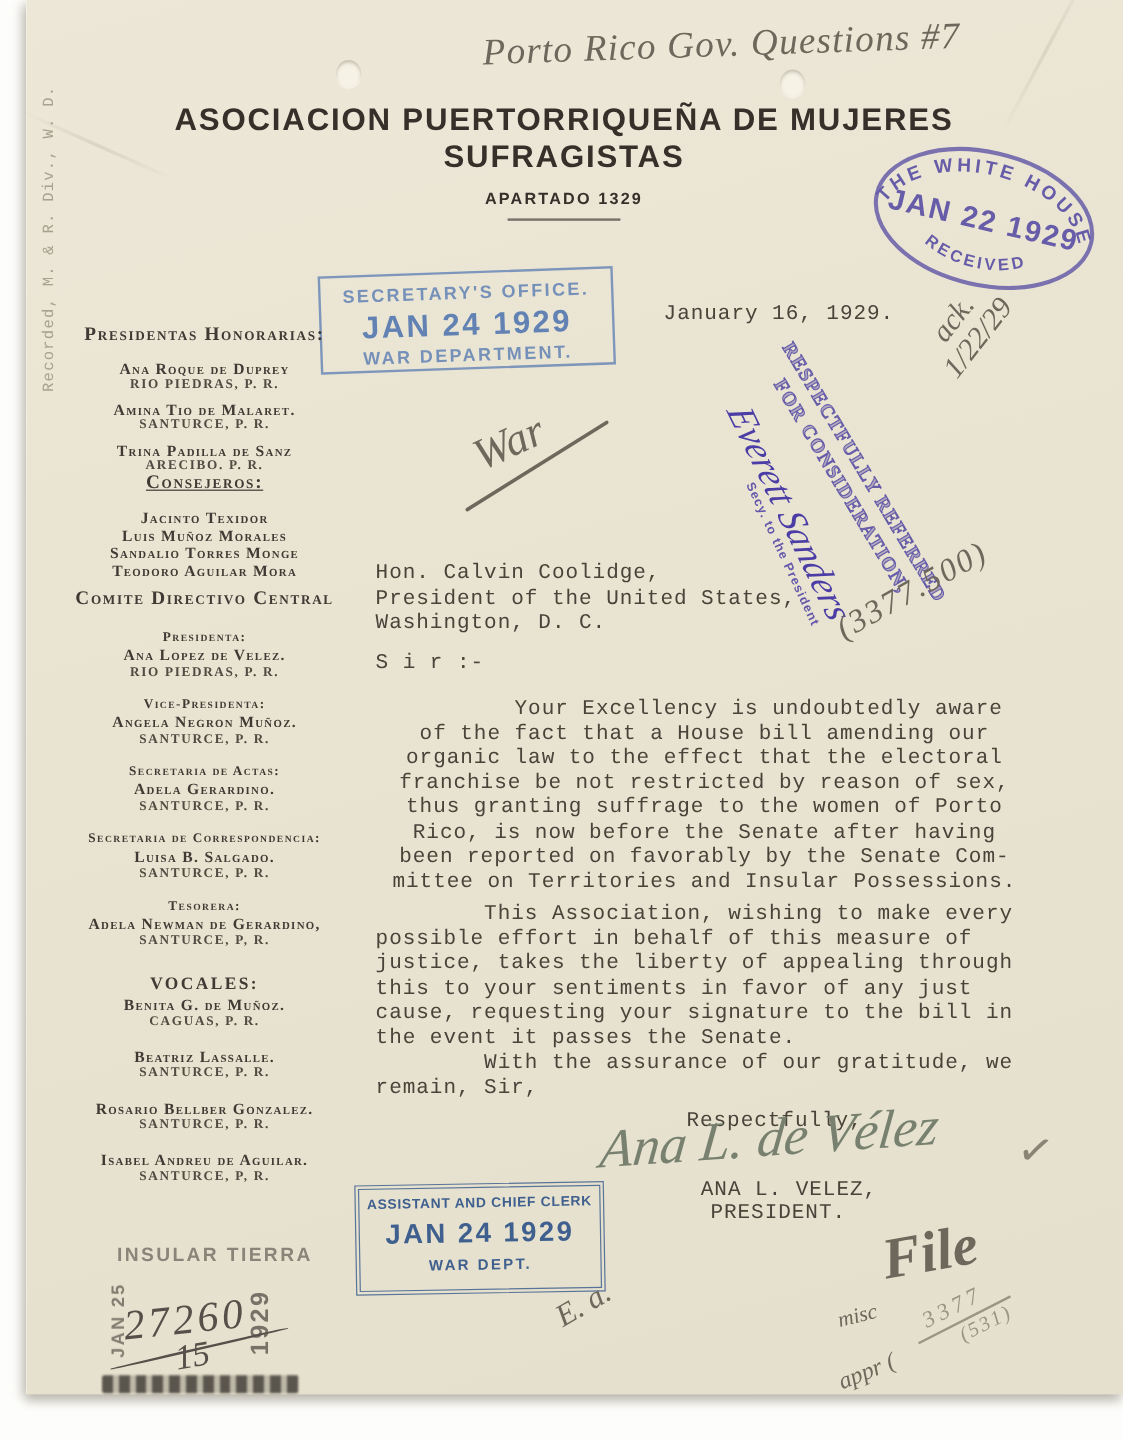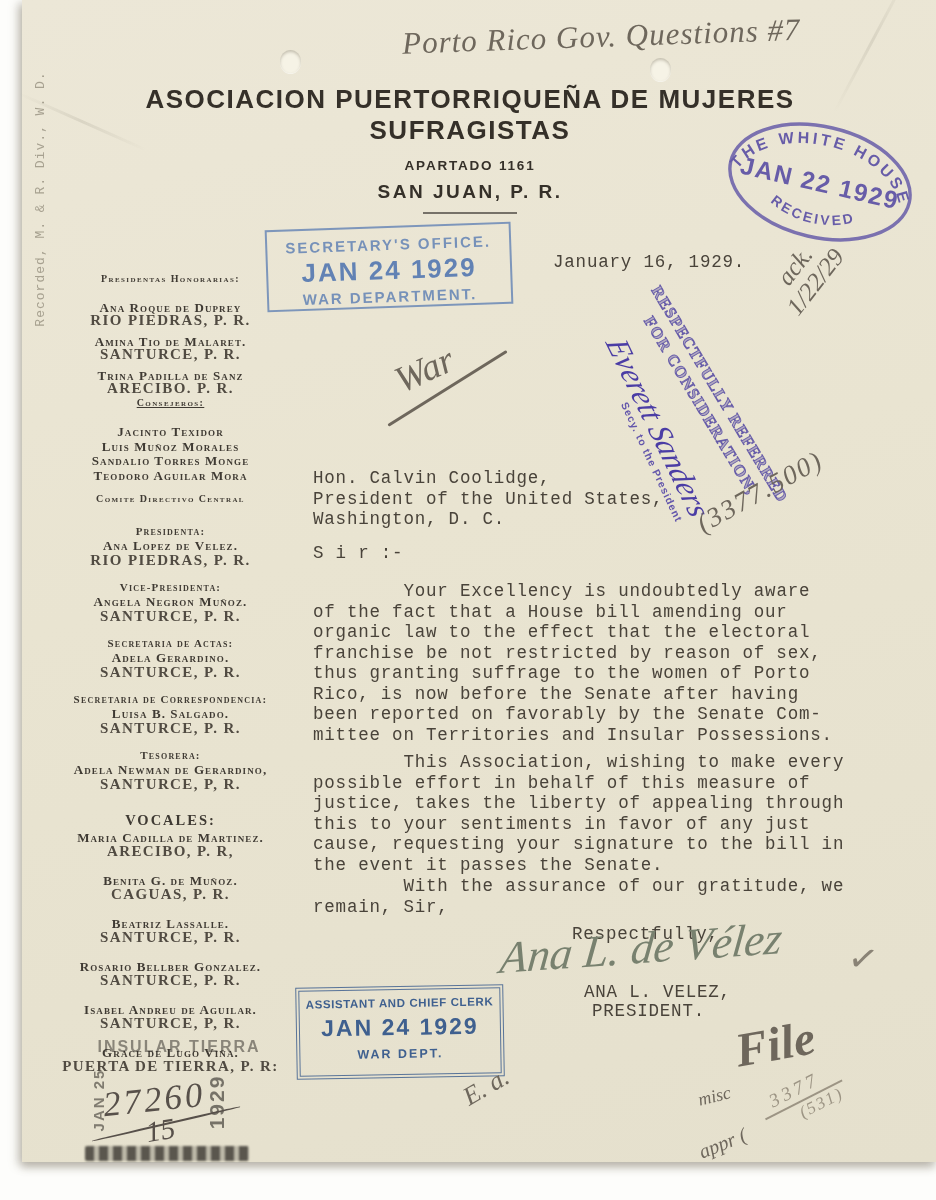--- a/index.html
+++ b/index.html
@@ -22,24 +22,24 @@
       font-size:17.5px;letter-spacing:.8px;line-height:20.5px;white-space:pre-wrap;}
   
   .letterhead{left:98px;top:84px;width:700px;text-align:center;color:#353029;}
   .lh-org{font-size:26px;font-weight:bold;letter-spacing:1.5px;}
   .lh-apartado{font-size:13.5px;font-weight:bold;letter-spacing:1.8px;margin-top:12px;}
   .lh-city{font-size:19px;font-weight:bold;letter-spacing:2.5px;margin-top:8px;}
   .lh-rule{width:94px;height:2px;background:#45403a;opacity:.7;margin:9px auto 0;}
   
   .sb{width:225px;text-align:center;color:var(--sidebar-ink);
       font-family:"Liberation Serif",serif;font-variant:small-caps;}
-  .sb-h{font-size:10px;letter-spacing:1.4px;line-height:13px;font-weight:bold;}
+  .sb-h{font-size:16px;letter-spacing:1.4px;line-height:13px;font-weight:bold;}
   .sb-h-big{font-size:14.5px;letter-spacing:2px;line-height:16px;font-weight:bold;font-variant:normal;}
   .sb-name{font-size:13px;letter-spacing:1.1px;line-height:14px;font-weight:bold;}
-  .sb-place{font-size:15px;letter-spacing:1.4px;line-height:11px;font-weight:bold;font-variant:normal;color:#514b42;}
+  .sb-place{font-size:11px;letter-spacing:1.4px;line-height:11px;font-weight:bold;font-variant:normal;color:#514b42;}
   .sb-role{font-size:11px;letter-spacing:1.2px;line-height:13px;font-weight:bold;}
   .sb-person{margin-bottom:9px;}
   .sb-adv{line-height:14.5px;font-family:Liberation Serif, serif;}
   .sb-off{margin-bottom:15px;}
   .sb-off .sb-name{line-height:16px;}
   .sb-off .sb-place{line-height:12px;}
   .sb-mem{margin-bottom:16px;}
   .sb-mem .sb-name{line-height:15px;}
   .sb-mem .sb-place{line-height:12px;}
   
@@ -112,22 +112,21 @@
     <div class="crease" style="left:770px;top:40px;width:160px;height:3px;transform:rotate(-62deg);"></div>
     <div class="hole" style="left:258px;top:50px;"></div>
     <div class="hole" style="left:628px;top:58px;"></div>
 
     <div class="abs side-note">Recorded, M. &amp; R. Div., W. D.</div>
 
     <div class="abs hand top-note">Porto Rico Gov. Questions #7</div>
 
     <header class="abs letterhead">
       <div class="lh-org">ASOCIACION PUERTORRIQUEÑA DE MUJERES SUFRAGISTAS</div>
-      <div class="lh-apartado">APARTADO 1161</div>
-      <div class="lh-city">SAN JUAN, P. R.</div>
+      <div class="lh-apartado">APARTADO 1329</div>
       <div class="lh-rule"></div>
     </header>
 
     <svg class="abs wh-stamp" viewBox="0 0 184 116">
       <ellipse cx="92" cy="58" rx="86" ry="52" fill="none" stroke="#5c51a5" stroke-width="3.2" opacity=".85"></ellipse>
       <path id="whTop" d="M 14 64 A 80 52 0 0 1 170 64" fill="none"></path>
       <path id="whBot" d="M 24 56 A 70 54 0 0 0 160 56" fill="none"></path>
       <text font-size="15" letter-spacing="3">
         <textPath href="#whTop" startOffset="50%" text-anchor="middle">THE WHITE HOUSE</textPath>
       </text>
@@ -212,52 +211,44 @@
         <div class="sb-off">
           <div class="sb-role">Tesorera:</div>
           <div class="sb-name">Adela Newman de Gerardino,</div>
           <div class="sb-place">SANTURCE, P, R.</div>
         </div>
       </div>
 
       <div class="abs sb" style="left:36px;top:812px;">
         <div class="sb-h-big" style="margin-bottom:2px;">VOCALES:</div>
         <div class="sb-mem">
-          <div class="sb-name">Maria Cadilla de Martinez.</div>
-          <div class="sb-place">ARECIBO, P. R,</div>
-        </div>
-        <div class="sb-mem">
           <div class="sb-name">Benita G. de Muñoz.</div>
           <div class="sb-place">CAGUAS, P. R.</div>
         </div>
         <div class="sb-mem">
           <div class="sb-name">Beatriz Lassalle.</div>
           <div class="sb-place">SANTURCE, P. R.</div>
         </div>
         <div class="sb-mem">
           <div class="sb-name">Rosario Bellber Gonzalez.</div>
           <div class="sb-place">SANTURCE, P. R.</div>
         </div>
         <div class="sb-mem">
           <div class="sb-name">Isabel Andreu de Aguilar.</div>
           <div class="sb-place">SANTURCE, P, R.</div>
-        </div>
-        <div class="sb-mem">
-          <div class="sb-name">Grace de Lugo Viña.</div>
-          <div class="sb-place">PUERTA DE TIERRA, P. R:</div>
         </div>
       </div>
     </aside>
 
     <main>
       <div class="abs tw" style="left:291px;top:468px;">Hon. Calvin Coolidge,
 President of the United States,
 Washington, D. C.</div>
       <div class="abs tw" style="left:291px;top:543px;">S i r :-</div>
-      <div class="abs tw" style="left:291px;top:581px;width:548px;">        Your Excellency is undoubtedly aware
+      <div class="abs tw" style="left:291px;top:581px;width:548px;text-align:center;">        Your Excellency is undoubtedly aware
 of the fact that a House bill amending our
 organic law to the effect that the electoral
 franchise be not restricted by reason of sex,
 thus granting suffrage to the women of Porto
 Rico, is now before the Senate after having
 been reported on favorably by the Senate Com-
 mittee on Territories and Insular Possessions.</div>
       <div class="abs tw" style="left:291px;top:752px;width:548px;">        This Association, wishing to make every
 possible effort in behalf of this measure of
 justice, takes the liberty of appealing through

